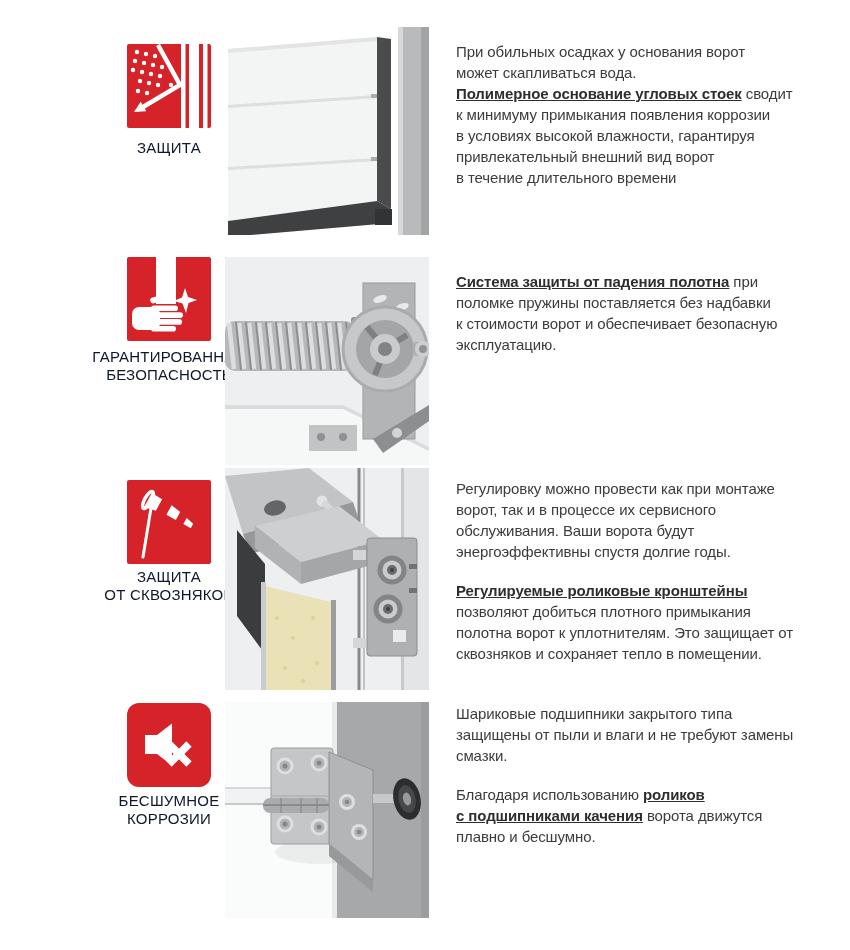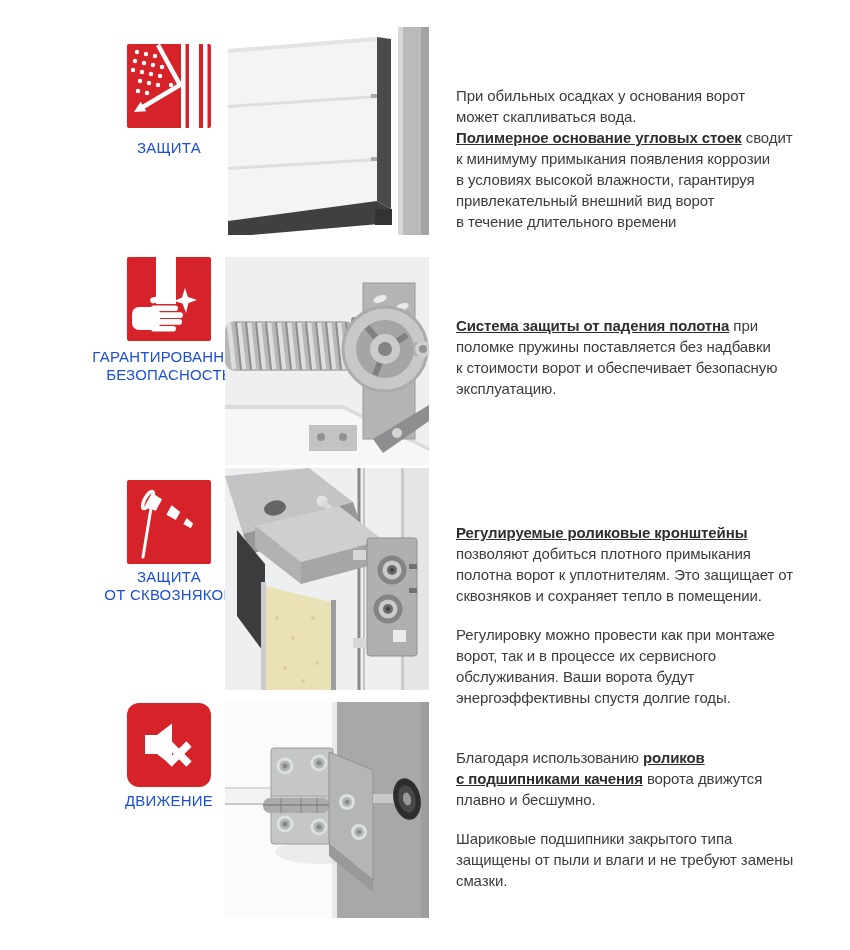--- a/index.html
+++ b/index.html
@@ -4,28 +4,28 @@
 <style>
   html,body{margin:0;padding:0;background:#ffffff;}
   .canvas{
     position:relative;width:850px;height:950px;background:#fff;
     font-family:"Liberation Sans",sans-serif;overflow:hidden;
   }
   .icon{position:absolute;left:127px;width:84px;height:84px;}
   .icon svg{display:block;}
   .label{
     position:absolute;left:44px;width:250px;text-align:center;
-    font-size:15px;line-height:18px;color:#1d4ed8;letter-spacing:.2px;
+    font-size:15px;line-height:18px;color:#0f172a;letter-spacing:.2px;
   }
   .label span{display:block;}
   .photo{position:absolute;left:225px;width:204px;}
   .photo svg{display:block;}
   .text{
     position:absolute;left:456px;width:352px;
-    font-size:15px;line-height:21px;color:#3c3c3e;letter-spacing:-0.1px;margin-top:44px;
+    font-size:15px;line-height:21px;color:#3c3c3e;letter-spacing:-0.1px;
   }
   .para{white-space:pre-line;}
   .para + .para{margin-top:18px;}
   .para b{font-weight:700;color:#2e2e30;text-decoration:underline;}
 
   .s1 .icon{top:44px}  .s1 .label{top:139px} .s1 .photo{top:25px}  .s1 .text{top:41px}
   .s2 .icon{top:257px} .s2 .label{top:348px} .s2 .photo{top:257px} .s2 .text{top:271px}
   .s3 .icon{top:480px} .s3 .label{top:568px} .s3 .photo{top:468px} .s3 .text{top:478px}
   .s4 .icon{top:703px} .s4 .label{top:792px} .s4 .photo{top:702px} .s4 .text{top:703px}
 </style>
@@ -234,45 +234,46 @@
         <circle cx="163" cy="141" r="5" fill="#6a6c6e"></circle>
           <circle cx="163" cy="141" r="2" fill="#404244"></circle>
         <rect x="184" y="96" width="8" height="5" fill="#717375"></rect>
         <rect x="184" y="120" width="8" height="5" fill="#717375"></rect>
         <rect x="168" y="162" width="13" height="12" fill="#e9ebec"></rect>
         <rect x="128" y="82" width="13" height="10" fill="#d4d6d7"></rect>
         <rect x="128" y="170" width="13" height="10" fill="#d4d6d7"></rect>
       </svg>
     </div>
     <div class="text">
+        <div class="para"><span>Регулировку можно провести как при монтаже
+ворот, так и в процессе их сервисного
+обслуживания. Ваши ворота будут
+энергоэффективны спустя долгие годы.</span></div>
         <div class="para"><b>Регулируемые роликовые кронштейны</b><span>
 позволяют добиться плотного примыкания
 полотна ворот к уплотнителям. Это защищает от
 сквозняков и сохраняет тепло в помещении.</span></div>
-        <div class="para"><span>Регулировку можно провести как при монтаже
-ворот, так и в процессе их сервисного
-обслуживания. Ваши ворота будут
-энергоэффективны спустя долгие годы.</span></div>
       </div>
   </section>
 
   <section class="s4">
     <div class="icon">
       <svg viewBox="0 0 84 84" width="84" height="84">
         <rect width="84" height="84" rx="12" fill="#d6232a"></rect>
         <rect x="18" y="32" width="12" height="19" fill="#fff"></rect>
         <polygon points="30,32 45,20.5 45,62.5 30,51" fill="#fff"></polygon>
         <g stroke="#fff" stroke-width="7.5" stroke-linecap="butt">
           <line x1="42" y1="41" x2="62" y2="61"></line>
           <line x1="62" y1="41" x2="42" y2="61"></line>
         </g>
       </svg>
     </div>
     <div class="label">
-      <span>ДВИЖЕНИЕ</span>
+      <span>БЕСШУМНОЕ</span>
+      <span>КОРРОЗИИ</span>
     </div>
     <div class="photo">
       <svg viewBox="0 0 204 216" width="204" height="216">
         <rect width="204" height="216" fill="#fafbfb"></rect>
         <rect x="112" y="0" width="92" height="216" fill="#a6a8aa"></rect>
         <rect x="196" y="0" width="8" height="216" fill="#9b9d9f"></rect>
         <rect x="107" y="0" width="5" height="216" fill="#e8eaeb"></rect>
         <rect x="0" y="86" width="107" height="16" fill="#f1f2f3"></rect>
         <line x1="0" y1="86" x2="107" y2="86" stroke="#d7d9da" stroke-width="2"></line>
         <line x1="0" y1="102" x2="107" y2="102" stroke="#c6c8ca" stroke-width="2"></line>
@@ -309,22 +310,22 @@
         <rect x="148" y="94" width="30" height="5" fill="#b0b2b4"></rect>
         <rect x="148" y="92" width="22" height="9" fill="#c6c8ca"></rect>
         <g transform="rotate(-12 182 97)">
           <ellipse cx="182" cy="97" rx="13.5" ry="21" fill="#2c2d2f"></ellipse>
           <ellipse cx="182" cy="97" rx="8.5" ry="14" fill="#47484a"></ellipse>
           <ellipse cx="182" cy="97" rx="4" ry="6.5" fill="#989a9c"></ellipse>
         </g>
       </svg>
     </div>
     <div class="text">
+        <div class="para"><span>Шариковые подшипники закрытого типа
+защищены от пыли и влаги и не требуют замены
+смазки.</span></div>
         <div class="para"><span>Благодаря использованию </span><b>роликов
 с подшипниками качения</b><span> ворота движутся
 плавно и бесшумно.</span></div>
-        <div class="para"><span>Шариковые подшипники закрытого типа
-защищены от пыли и влаги и не требуют замены
-смазки.</span></div>
       </div>
   </section>
 
 </div>
 
 </body></html>

